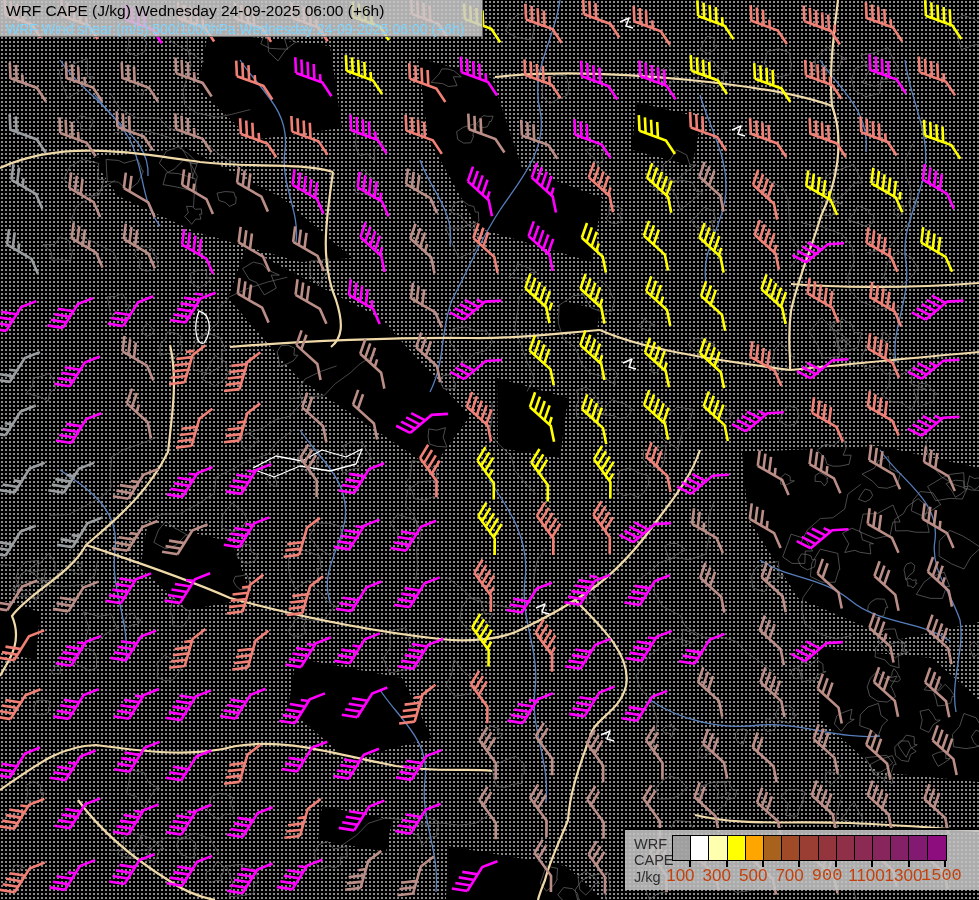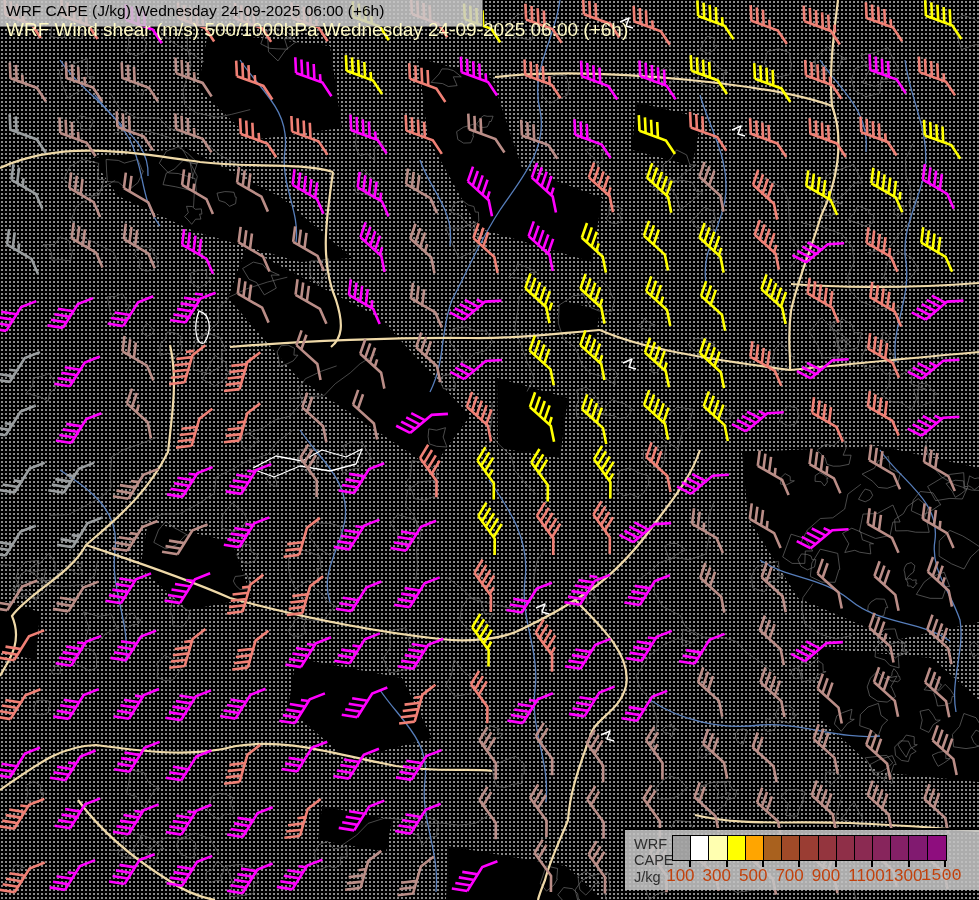--- a/index.html
+++ b/index.html
@@ -2,26 +2,26 @@
 <html><head>
 <meta charset="utf-8">
 <style>
   html,body{margin:0;padding:0;background:#222;}
   #app{position:relative;width:979px;height:900px;overflow:hidden;
        font-family:"Liberation Sans",sans-serif;background:#000;}
   #stipple{position:absolute;inset:0;background-color:#000;
        background-image:radial-gradient(circle,#8a8a8a 0.8px,transparent 0.95px);
        background-size:4px 4px;}
   #map{position:absolute;left:0;top:0;}
-  #titlebox{position:absolute;left:0;top:0;width:483px;height:27px;
+  #titlebox{position:absolute;left:0;top:0;width:483px;height:37px;
        background:rgba(203,203,203,0.86);z-index:10;
        border-right:1px solid rgba(40,40,40,.55);border-bottom:1px solid rgba(40,40,40,.55);
        padding:1px 0 0 6px;box-sizing:border-box;line-height:19px;}
   #titlebox .l1{font-size:15.5px;color:#000;white-space:nowrap;}
-  #titlebox .l2{font-size:19px;color:#fef9c3;white-space:nowrap;}
+  #titlebox .l2{font-size:14px;color:#7dd3fc;white-space:nowrap;}
   #legend{position:absolute;left:623px;top:828px;width:356px;height:62px;
        background:rgba(196,196,196,0.88);z-index:10;
        border-top:2px solid #000;border-left:2px solid #000;box-sizing:border-box;}
   #legend .lab{position:absolute;left:9px;font-size:14.5px;color:#2d2d2d;}
   #swatch-strip{position:absolute;left:47px;top:5px;height:24px;display:flex;
        border:1px solid #000;}
   .swatch{width:18.2px;height:24px;border-right:1px solid #000;box-sizing:border-box;}
   .swatch:last-child{border-right:none;}
   .ltick{position:absolute;width:2px;height:7px;background:#000;top:30px;}
   .tick-label{position:absolute;top:36px;width:48px;margin-left:-24px;
@@ -1143,21 +1143,21 @@
       </div>
   <div class="ltick" style="left: 64.2px;"></div>
       <div class="tick-label" style="left: 65.2px;">100</div>
       <div class="ltick" style="left: 100.6px;"></div>
       <div class="tick-label" style="left: 101.6px;">300</div>
       <div class="ltick" style="left: 137px;"></div>
       <div class="tick-label" style="left: 138px;">500</div>
       <div class="ltick" style="left: 173.4px;"></div>
       <div class="tick-label" style="left: 174.4px;">700</div>
       <div class="ltick" style="left: 209.8px;"></div>
-      <div class="tick-label" style="left: 210.8px;">900</div>
+      <div class="tick-label" style="left: 210.8px; font-family: Liberation Mono, monospace;">900</div>
       <div class="ltick" style="left: 246.2px;"></div>
       <div class="tick-label" style="left: 247.2px;">1100</div>
       <div class="ltick" style="left: 282.6px;"></div>
       <div class="tick-label" style="left: 283.6px;">1300</div>
       <div class="ltick" style="left: 319px;"></div>
       <div class="tick-label" style="left: 320px; font-family: Liberation Mono, monospace;">1500</div>
     </div>
 </div>
 
 </body></html>

